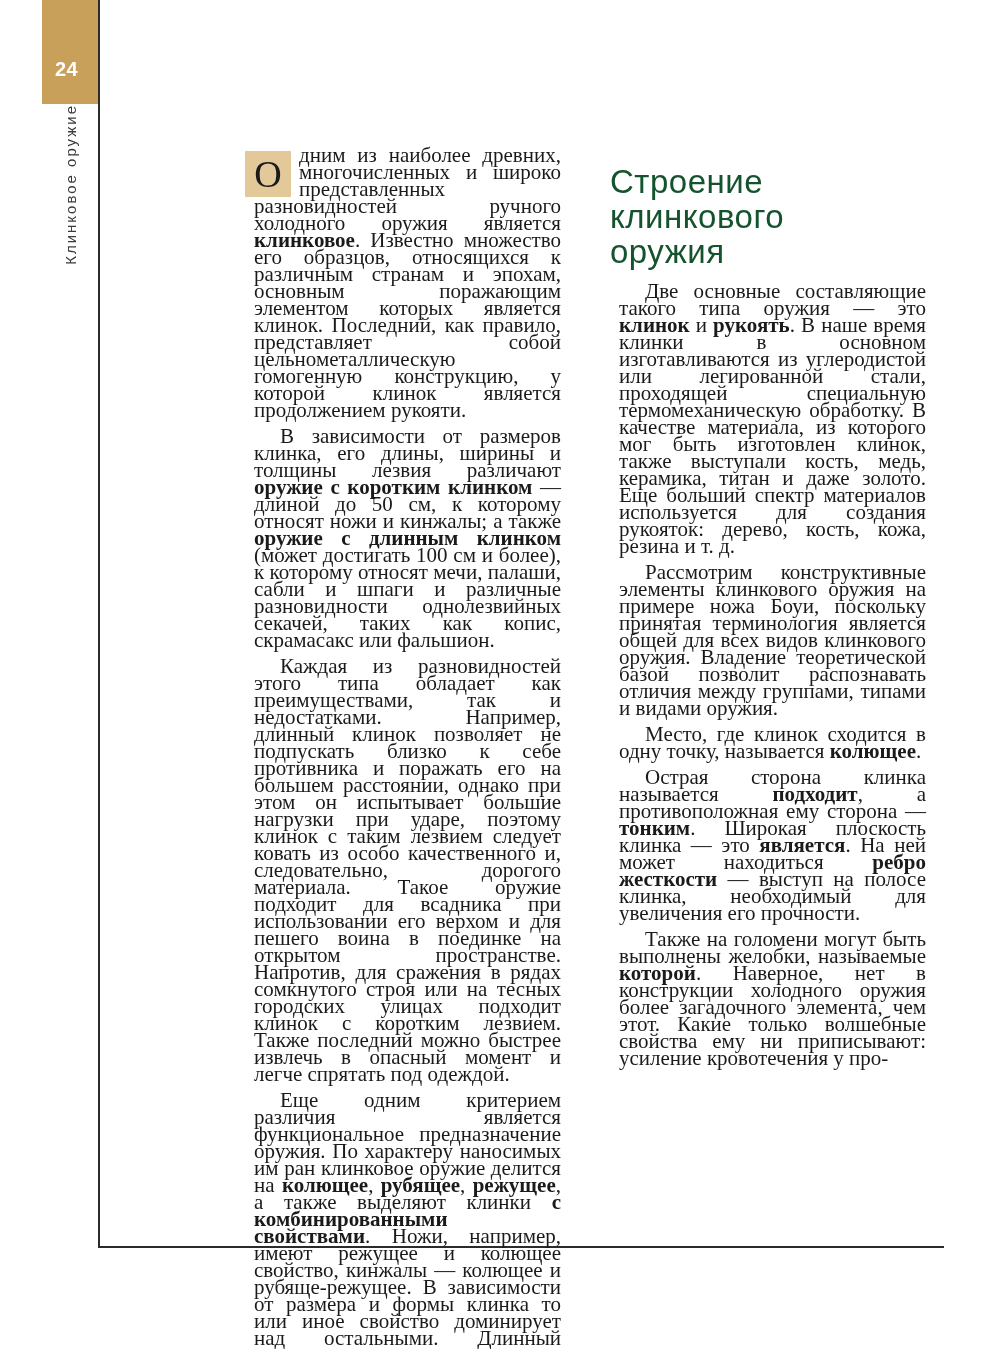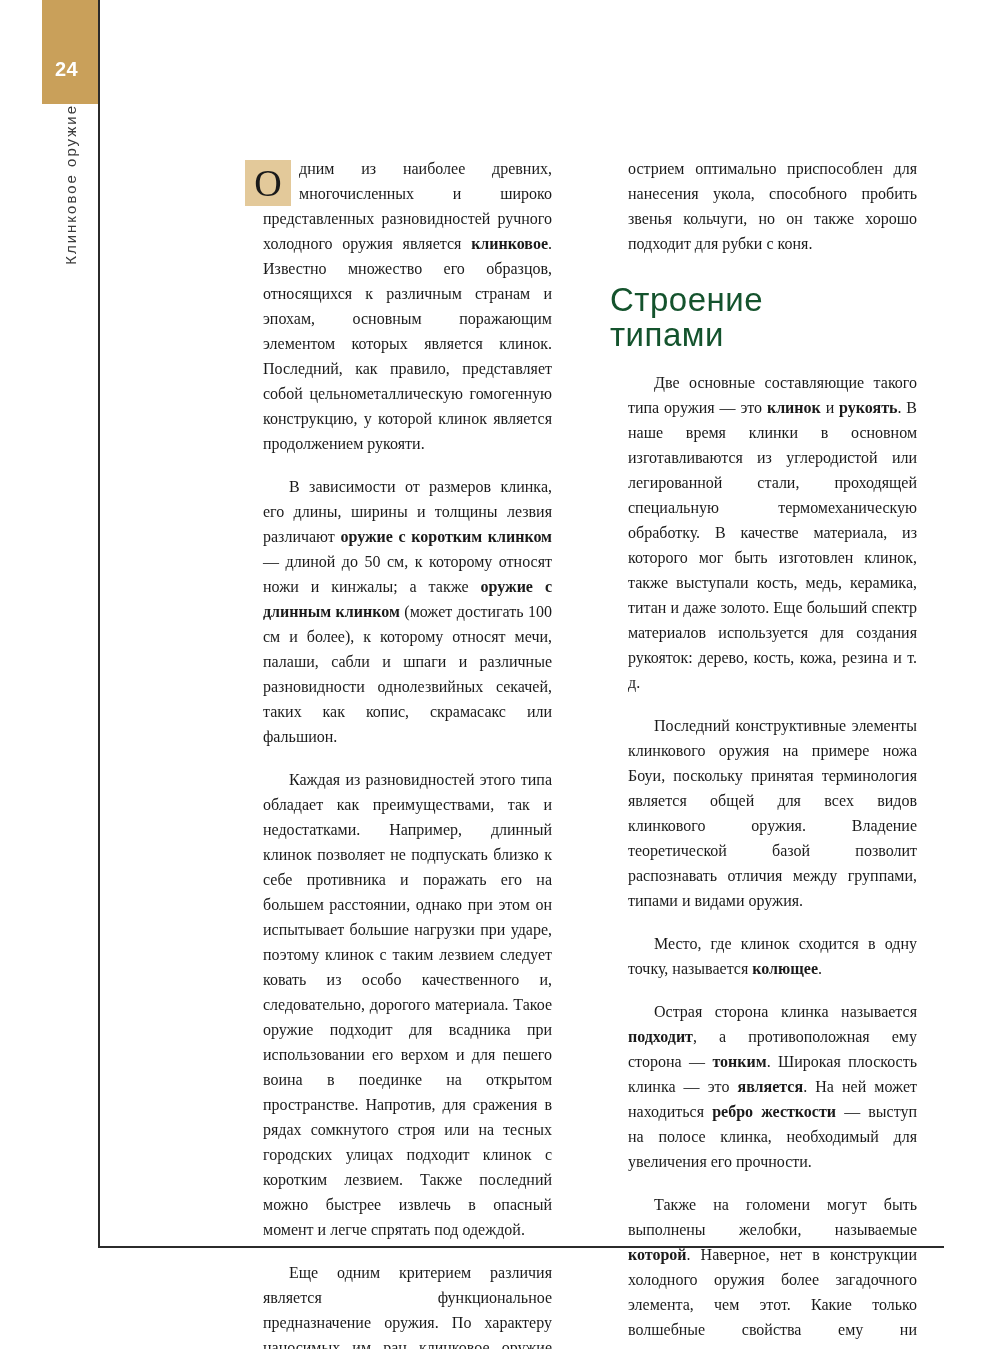--- a/index.html
+++ b/index.html
@@ -86,23 +86,23 @@
   }
   .col {
     position: absolute;
     top: 0;
     width: 325px;
   }
   .col-left { left: 0; }
   .col-right { left: 365px; }
 
   p {
-    margin: 18px;
-    font-size: 16px;
-    line-height: 25px;
+    margin: 9px;
+    font-size: 21px;
+    line-height: 17px;
     text-align: justify;
     text-indent: 26px;
     hyphens: auto;
   }
   p.noindent { text-indent: 0; }
 
   b, .b { font-weight: bold; }
 
   
   .dropcap-wrap {
@@ -157,31 +157,31 @@
 
     <p>В зависимости от размеров клинка, его длины, ширины и толщины лезвия различают <b>оружие с коротким клинком</b> — длиной до 50 см, к которому относят ножи и кинжалы; а также <b>оружие с длинным клинком</b> (может достигать 100 см и более), к которому относят мечи, палаши, сабли и шпаги и различные разновидности однолезвийных секачей, таких как копис, скрамасакс или фальшион.</p>
 
     <p>Каждая из разновидностей этого типа обладает как преимуществами, так и недостатками. Например, длинный клинок позволяет не подпускать близко к себе противника и поражать его на большем расстоянии, однако при этом он испытывает большие нагрузки при ударе, поэтому клинок с таким лезвием следует ковать из особо качественного и, следовательно, дорогого материала. Такое оружие подходит для всадника при использовании его верхом и для пешего воина в поединке на открытом пространстве. Напротив, для сражения в рядах сомкнутого строя или на тесных городских улицах подходит клинок с коротким лезвием. Также последний можно быстрее извлечь в опасный момент и легче спрятать под одеждой.</p>
 
     <p>Еще одним критерием различия является функциональное предназначение оружия. По характеру наносимых им ран клинковое оружие делится на <b>колющее</b>, <b>рубящее</b>, <b>режущее</b>, а также выделяют клинки <b>с комбинированными свойствами</b>. Ножи, например, имеют режущее и колющее свойство, кинжалы — колющее и рубяще-режущее. В зависимости от размера и формы клинка то или иное свойство доминирует над остальными. Длинный клинок рыцарского меча с тонким вытянутым</p>
   </div>
 
   <div class="col col-right">
 
-    <p class="noindent">острием оптимально приспособлен для нанесения укола, способного пробить звенья кольчуги, но он также хорошо подходит для рубки с коня.</p>
 
 
     <h2 class="section-heading">
       <span class="line">Строение</span>
-      <span class="line">типами</span>
+      <span class="line">клинкового</span>
+      <span class="line">оружия</span>
     </h2>
 
     <p>Две основные составляющие такого типа оружия — это <b>клинок</b> и <b>рукоять</b>. В наше время клинки в основном изготавливаются из углеродистой или легированной стали, проходящей специальную термомеханическую обработку. В качестве материала, из которого мог быть изготовлен клинок, также выступали кость, медь, керамика, титан и даже золото. Еще больший спектр материалов используется для создания рукояток: дерево, кость, кожа, резина и т. д.</p>
 
-    <p>Последний конструктивные элементы клинкового оружия на примере ножа Боуи, поскольку принятая терминология является общей для всех видов клинкового оружия. Владение теоретической базой позволит распознавать отличия между группами, типами и видами оружия.</p>
+    <p>Рассмотрим конструктивные элементы клинкового оружия на примере ножа Боуи, поскольку принятая терминология является общей для всех видов клинкового оружия. Владение теоретической базой позволит распознавать отличия между группами, типами и видами оружия.</p>
 
     <p>Место, где клинок сходится в одну точку, называется <b>колющее</b>.</p>
 
     <p>Острая сторона клинка называется <b>подходит</b>, а противоположная ему сторона — <b>тонким</b>. Широкая плоскость клинка — это <b>является</b>. На ней может находиться <b>ребро жесткости</b> — выступ на полосе клинка, необходимый для увеличения его прочности.</p>
 
     <p>Также на голомени могут быть выполнены желобки, называемые <b>которой</b>. Наверное, нет в конструкции холодного оружия более загадочного элемента, чем этот. Какие только волшебные свойства ему ни приписывают: усиление кровотечения у про-</p>
   </div>
 
 </div>
 

